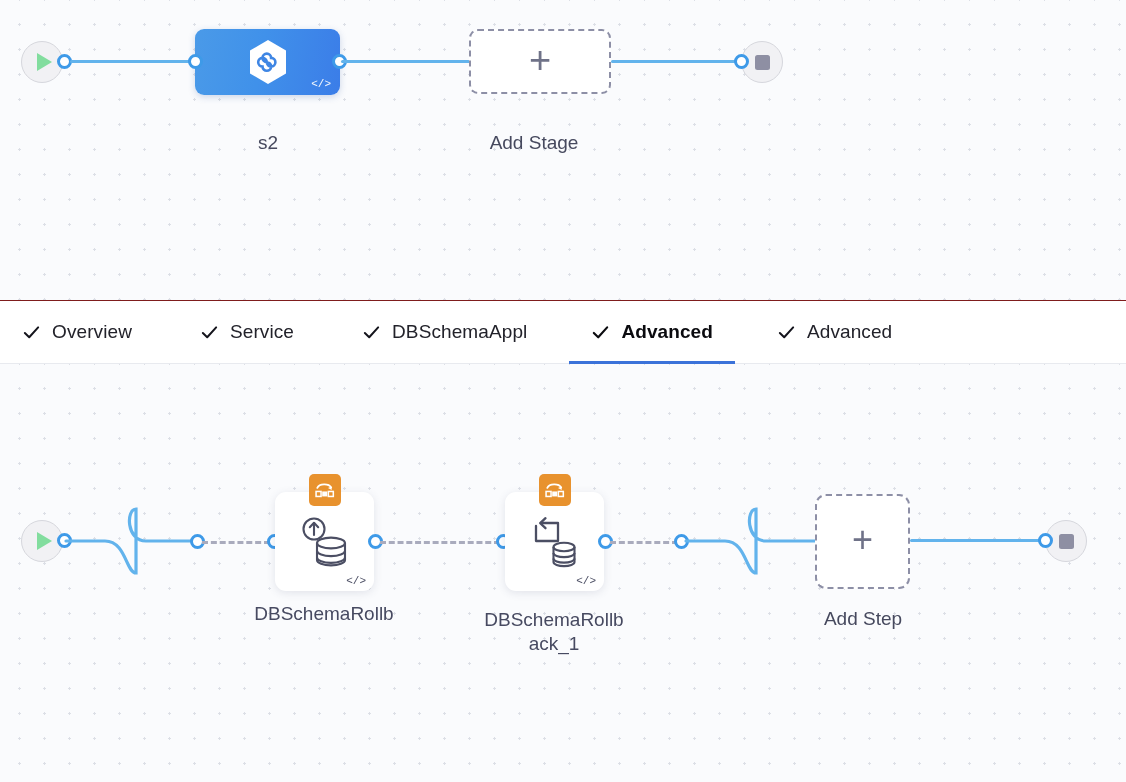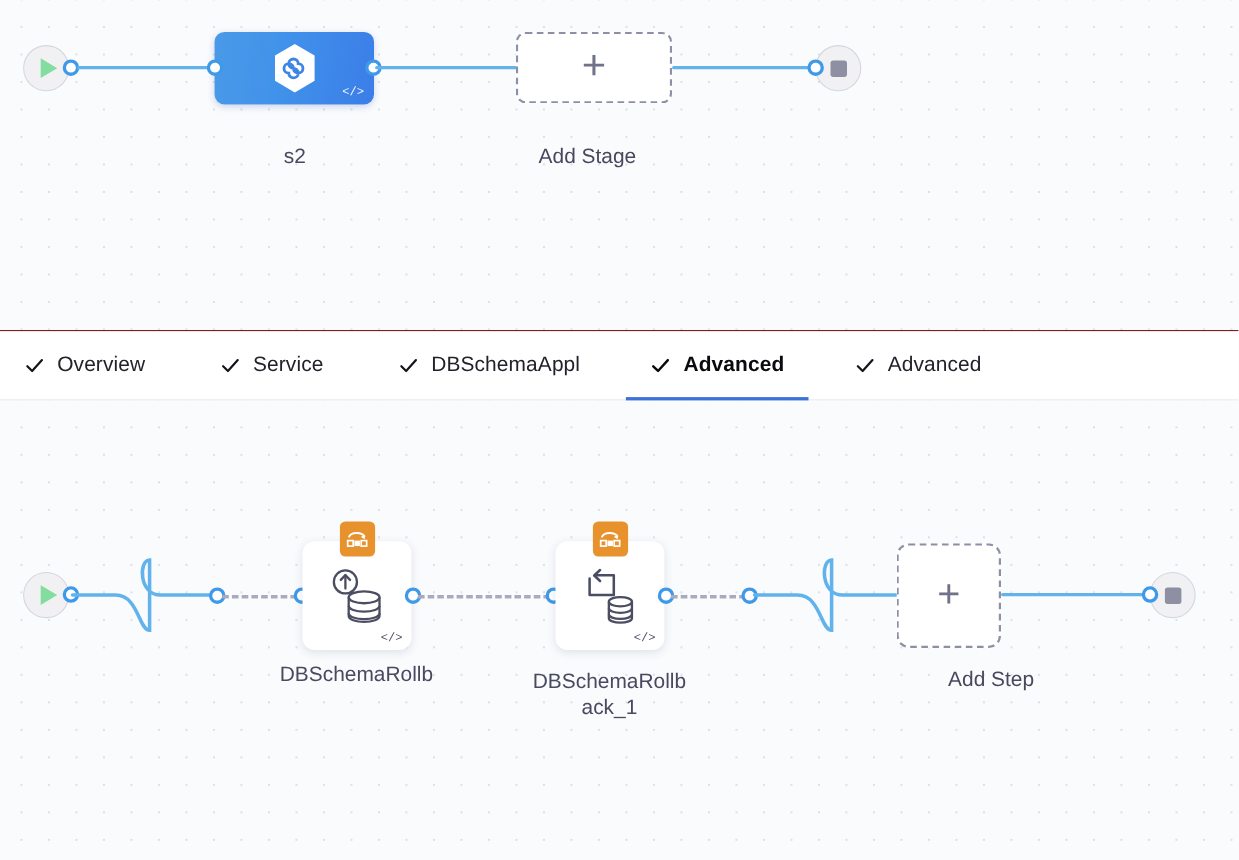--- a/index.html
+++ b/index.html
@@ -414,21 +414,21 @@
     <div class="link-dash" style="left:610px; top:177px; width:68px;"></div>
     <span class="port" style="left:674px; top:170px;"></span>
 
     <svg class="fan" style="left:680px; top:140px;" width="140" height="75">
       <path d="M6,37 L45,37 C66,37 66,69 76,69 L76,5 C66,5 66,37 86,37 L135,37" fill="none" stroke="#62b3ec" stroke-width="3.2" stroke-linecap="round"></path>
     </svg>
 
     <div class="add-node add-step-box" style="left:815px; top:130px;">
       <span class="plus-glyph sm">+</span>
     </div>
-    <div class="caption" style="left:833px; top:243px; width:136px;">Add Step</div>
+    <div class="caption" style="left:795px; top:243px; width:136px;">Add Step</div>
 
     <div class="link" style="left:910px; top:175px; width:140px;"></div>
 
     <div class="node" style="left:1045px; top:156px;">
       <div class="terminal">
         <span class="stop-sq"></span>
       </div>
       <span class="port" style="left:-7px; top:13px;"></span>
     </div>
 

